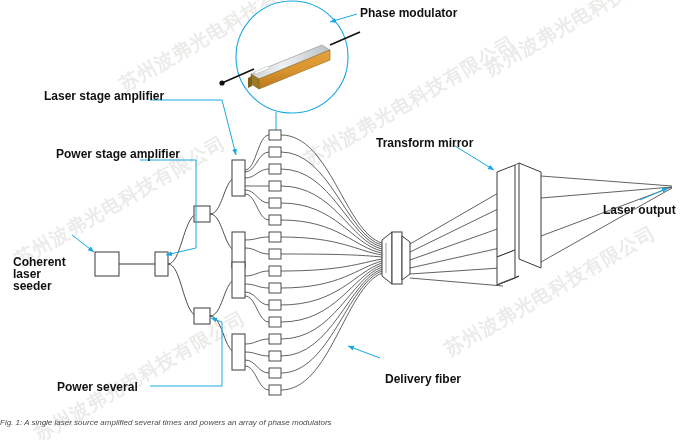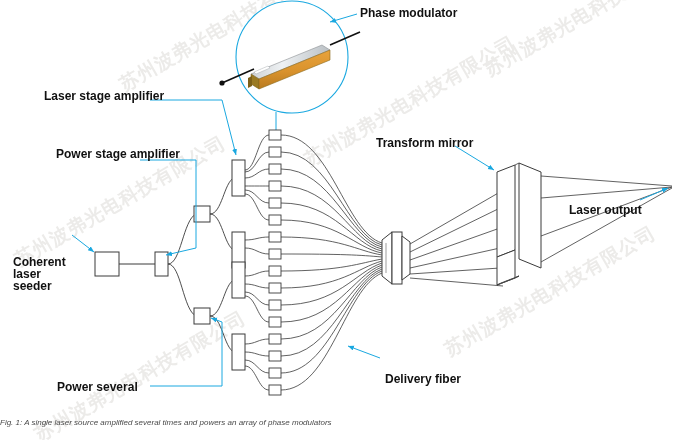--- a/index.html
+++ b/index.html
@@ -238,18 +238,18 @@
   <div class="label" style="left:44px; top:90px;">Laser stage amplifier</div>
 
   <div class="label" style="left:56px; top:148px;">Power stage amplifier</div>
 
   <div class="label two-line" style="left:13px; top:212px; width:60px;margin-top:44px;">Coherent laser seeder</div>
 
   <div class="label" style="left:57px; top:381px;">Power several</div>
 
   <div class="label" style="left:376px; top:137px;text-align:right;">Transform mirror</div>
 
-  <div class="label" style="left:569px; top:204px;">Laser output</div>
+  <div class="label" style="left:603px; top:204px;">Laser output</div>
 
   <div class="label" style="left:385px; top:353px;margin-top:20px;">Delivery fiber</div>
 
   <div class="caption">Fig. 1: A single laser source amplified several times and powers an array of phase modulators</div>
 </div>
 
 </body></html>

